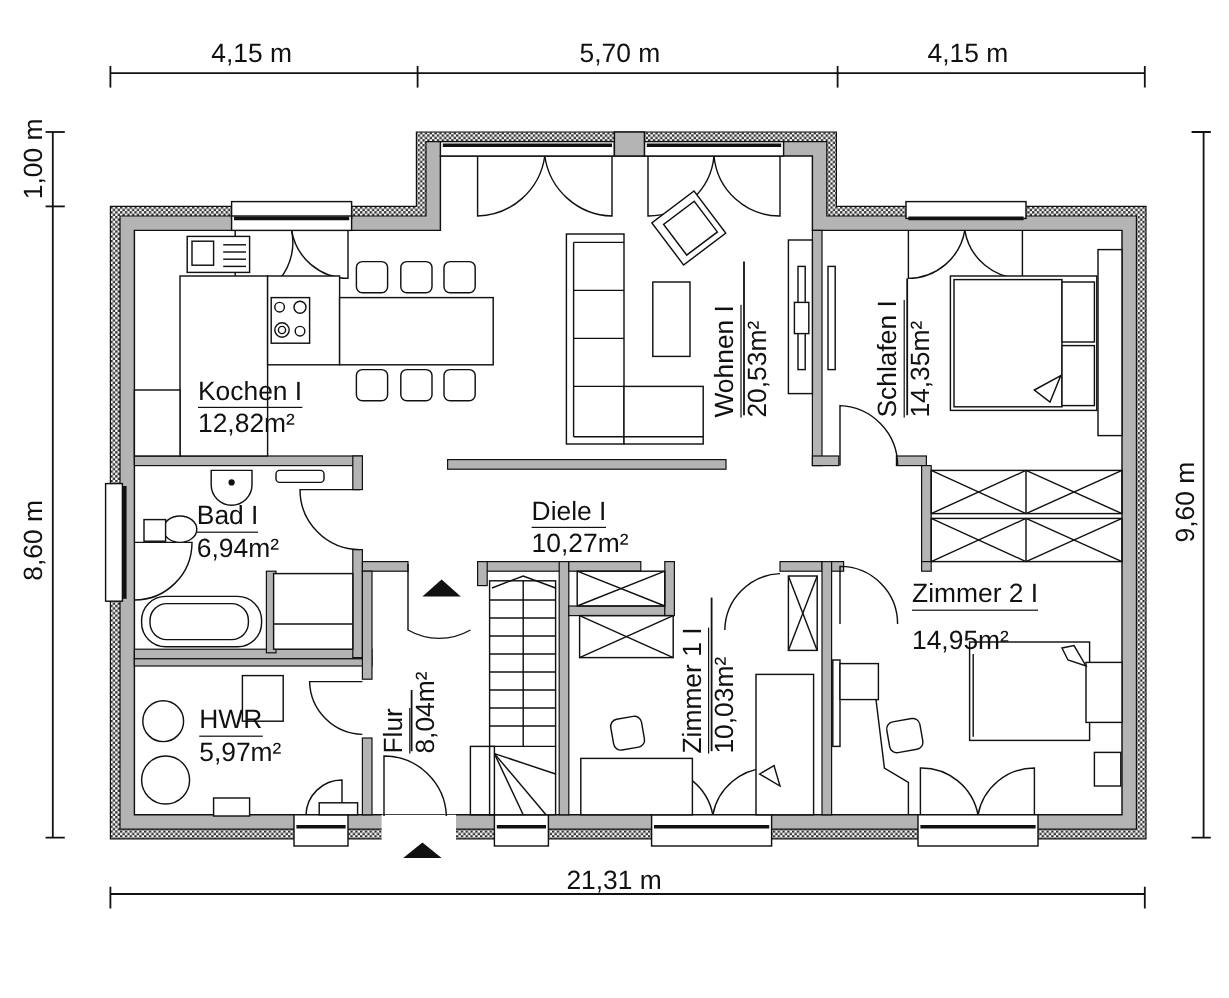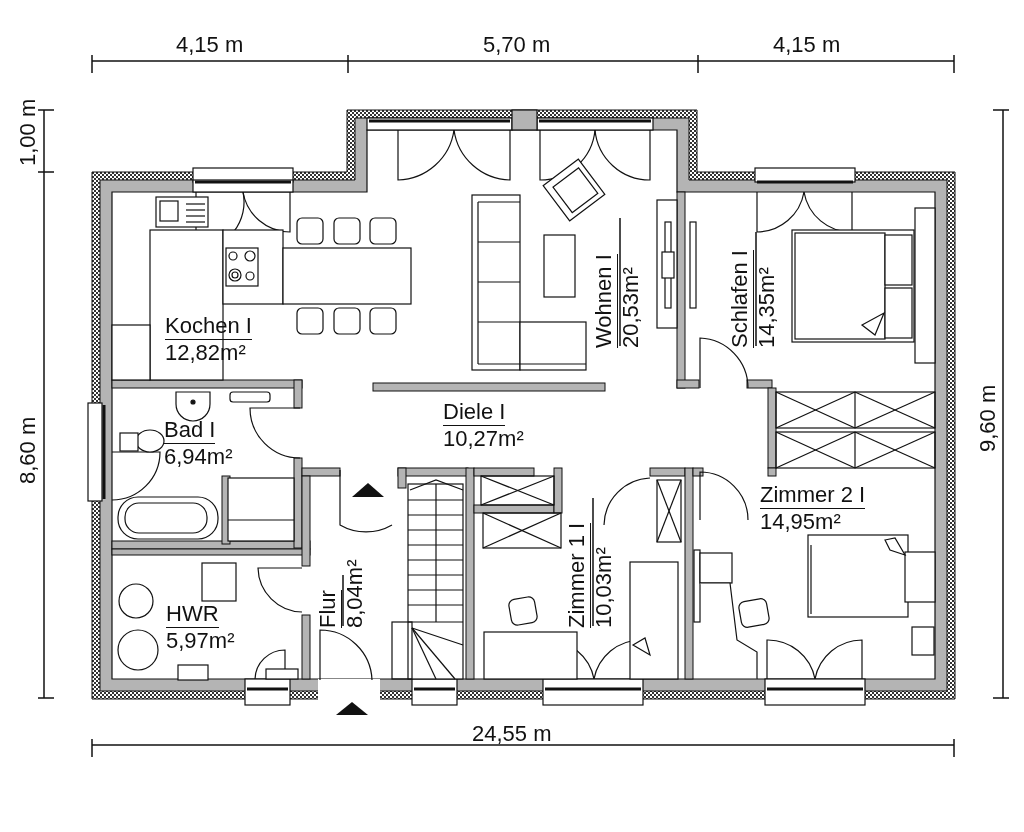--- a/index.html
+++ b/index.html
@@ -306,21 +306,21 @@
     <line x1="620" y1="218" x2="620" y2="346"></line>
     <line x1="756" y1="232" x2="756" y2="346"></line>
     <line x1="593" y1="498" x2="593" y2="626"></line>
     <line x1="343" y1="575" x2="343" y2="626"></line>
   </g>
 </svg>
 
 <div class="dim" style="left:176px; top:32px;">4,15 m</div>
 <div class="dim" style="left:483px; top:32px;">5,70 m</div>
 <div class="dim" style="left:773px; top:32px;">4,15 m</div>
-<div class="dim" style="left:472px; top:721px;">24,55 m</div>
+<div class="dim" style="left:472px; top:721px;">21,31 m</div>
 <div class="dim dim-v" style="left:15px; top:166px;">1,00 m</div>
 <div class="dim dim-v" style="left:15px; top:484px;">8,60 m</div>
 <div class="dim dim-v" style="left:975px; top:452px;">9,60 m</div>
 
 <div class="lbl room-label" style="left:165px; top:314px;justify-content:flex-end;">
   <span class="room-name">Kochen I</span>
   <span class="room-area">12,82m²</span>
 </div>
 
 <div class="lbl room-label vert" style="left:592px; top:348px;">
@@ -331,36 +331,36 @@
 <div class="lbl room-label vert" style="left:728px; top:348px;">
   <span class="room-name">Schlafen I</span>
   <span class="room-area">14,35m²</span>
 </div>
 
 <div class="lbl room-label" style="left:164px; top:418px;">
   <span class="room-name">Bad I</span>
   <span class="room-area">6,94m²</span>
 </div>
 
-<div class="lbl room-label" style="left:443px; top:400px;">
+<div class="lbl room-label" style="left:443px; top:414px;">
   <span class="room-name">Diele I</span>
   <span class="room-area">10,27m²</span>
 </div>
 
 <div class="lbl room-label vert" style="left:565px; top:628px;">
   <span class="room-name">Zimmer 1 I</span>
   <span class="room-area">10,03m²</span>
 </div>
 
-<div class="lbl room-label" style="left:760px; top:483px;">
+<div class="lbl room-label" style="left:760px; top:483px;gap:12px;">
   <span class="room-name">Zimmer 2 I</span>
   <span class="room-area">14,95m²</span>
 </div>
 
-<div class="lbl room-label" style="left:166px; top:602px;">
+<div class="lbl room-label" style="left:166px; top:588px;">
   <span class="room-name">HWR</span>
   <span class="room-area">5,97m²</span>
 </div>
 
 <div class="lbl room-label vert" style="left:316px; top:628px;">
   <span class="room-name">Flur</span>
   <span class="room-area">8,04m²</span>
 </div>
 
 </body></html>

